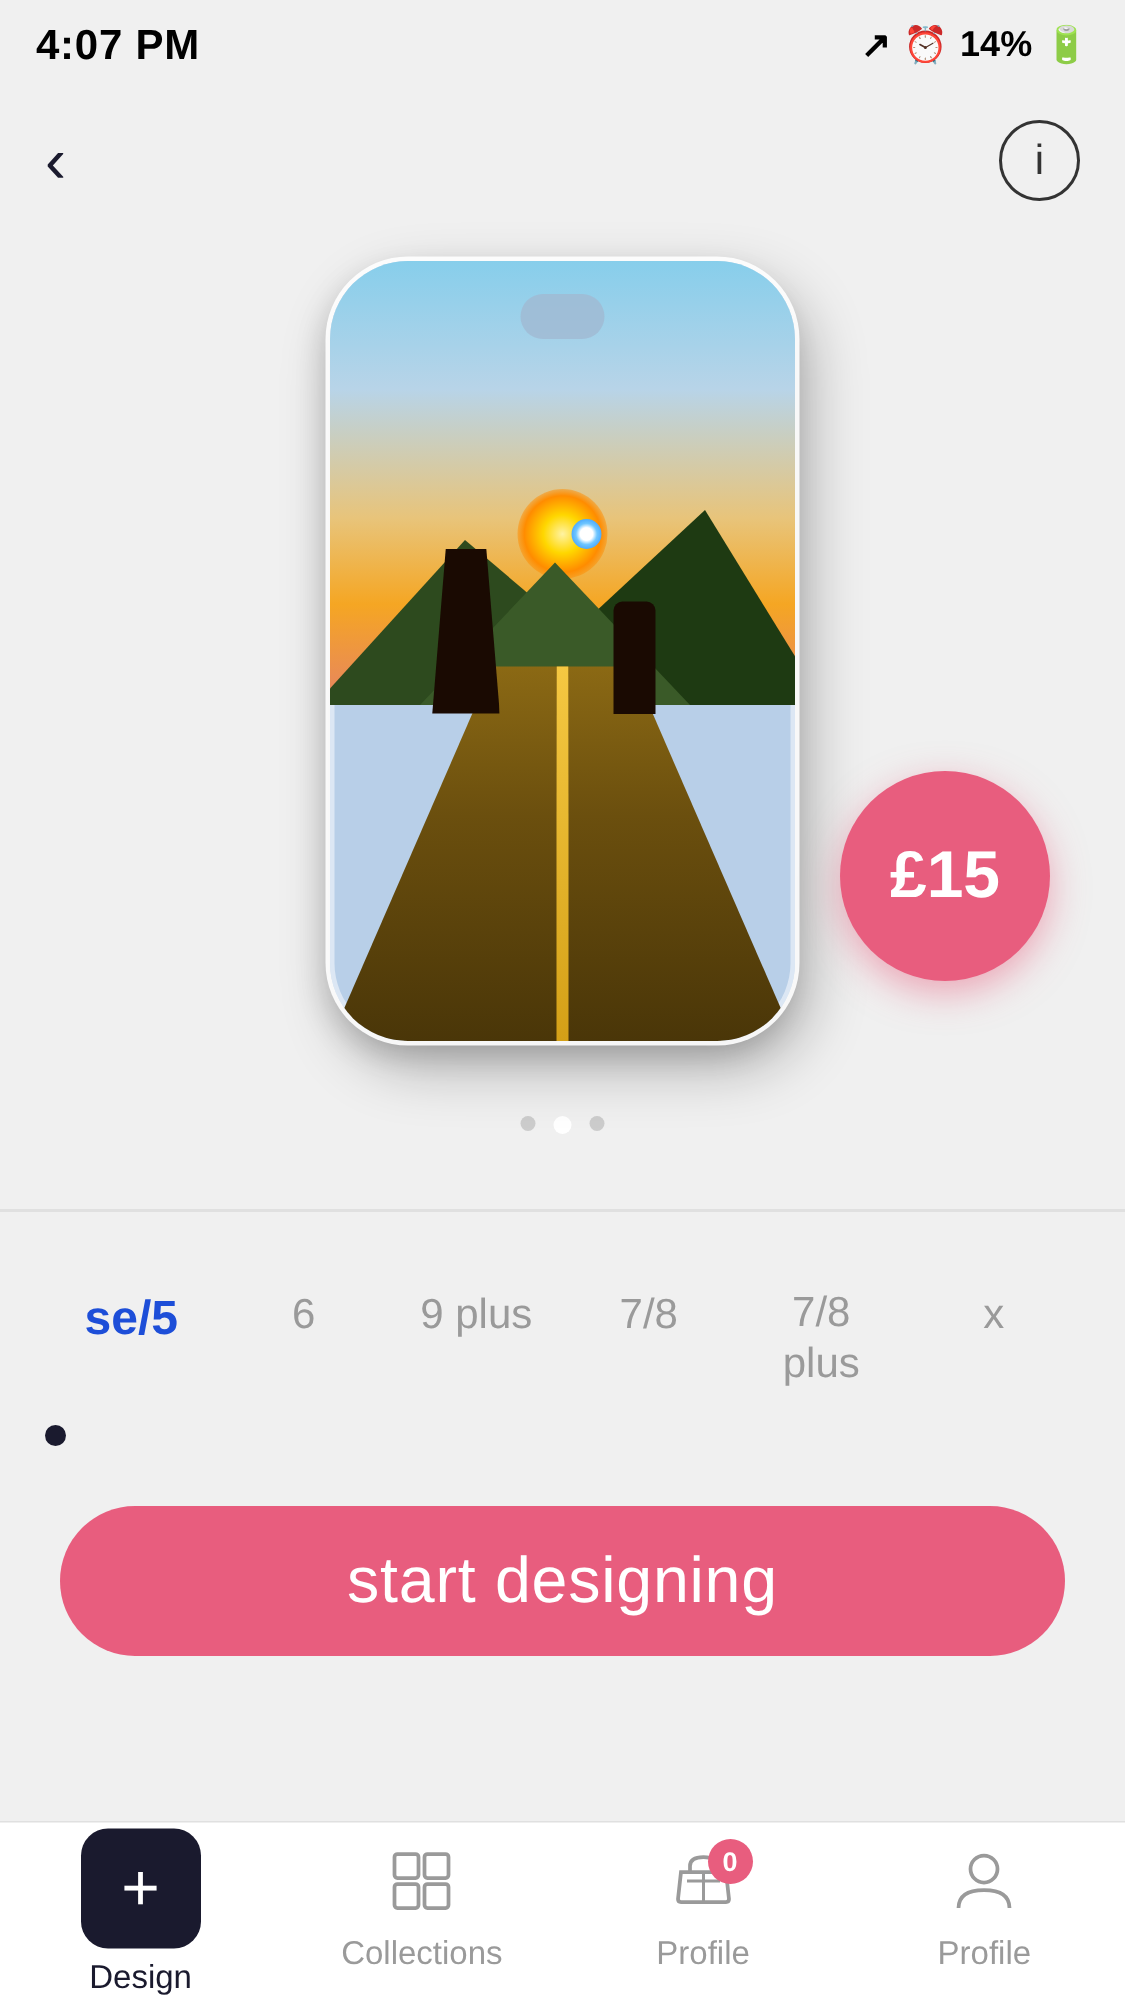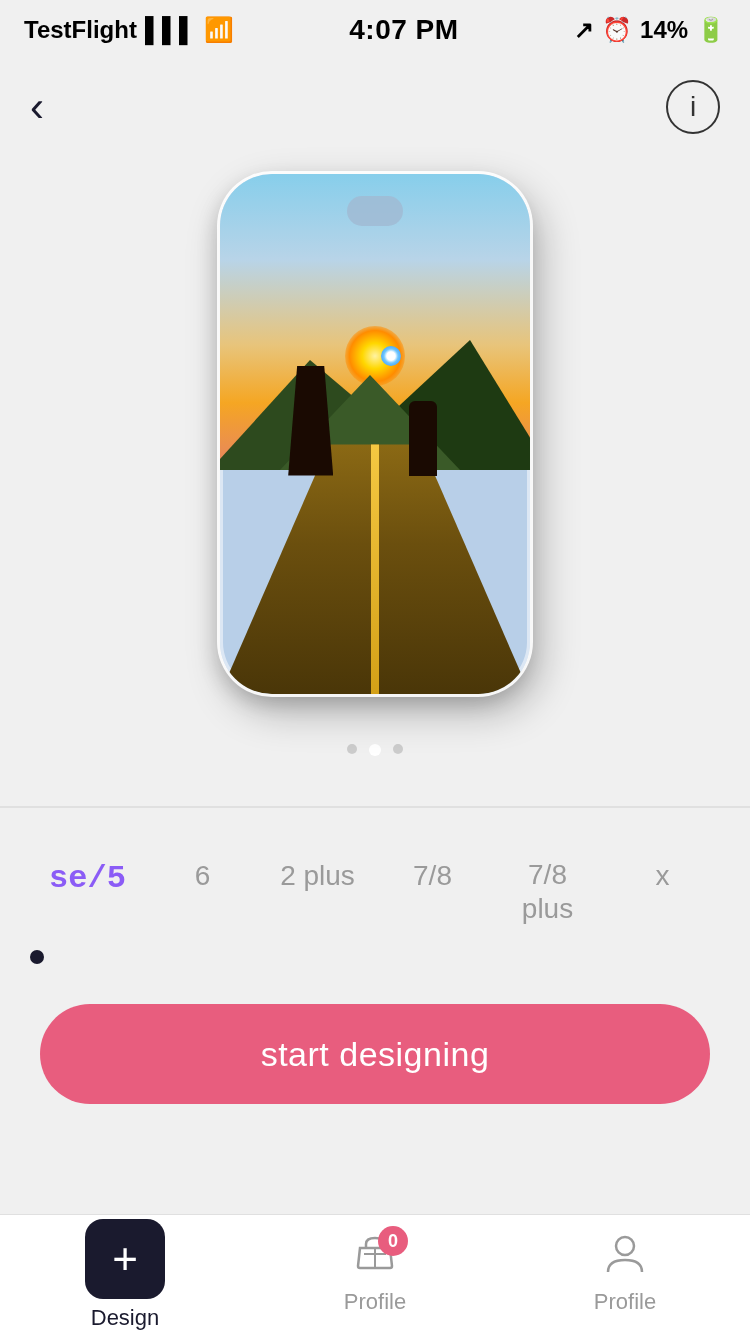--- a/index.html
+++ b/index.html
@@ -313,24 +313,23 @@
       min-width: 80px;
       text-align: center;
       font-size: 28px;
       color: #9a9a9a;
       cursor: pointer;
       padding: 10px 5px;
       line-height: 1.3;
     }
 
     .model-option.selected {
-      color: #8b5cf6;
+      color: #1d4ed8;
       font-weight: 700;
       font-size: 32px;
-      font-family: Liberation Mono, monospace;
     }
 
     
     .selection-dot {
       padding: 15px 30px 10px;
     }
 
     .sel-dot {
       width: 14px;
       height: 14px;
@@ -343,21 +342,21 @@
       padding: 30px 40px 40px;
     }
 
     .start-btn {
       width: 100%;
       height: 100px;
       border-radius: 50px;
       background: #e85d7e;
       border: none;
       color: white;
-      font-size: 34px;
+      font-size: 43px;
       font-weight: 500;
       cursor: pointer;
       letter-spacing: 0.5px;
     }
 
     
     .tab-bar {
       position: fixed;
       bottom: 0;
       left: 0;
@@ -440,25 +439,20 @@
       width: 20px;
       height: 20px;
       background: radial-gradient(circle, #fff 30%, #6EC6FF 50%, #4FACFE 70%, transparent 100%);
       border-radius: 50%;
     }
   </style>
 </head>
 <body>
 
 <div class="status-bar">
-  <div class="status-bar-left">
-    <span>TestFlight</span>
-    <span>▌▌▌</span>
-    <span>📶</span>
-  </div>
   <div class="status-bar-center">4:07 PM</div>
   <div class="status-bar-right">
     <span>↗</span>
     <span>⏰</span>
     <span>14%</span>
     <span>🔋</span>
   </div>
 </div>
 
 <div class="top-nav">
@@ -489,34 +483,35 @@
 
           <div class="figures">
             <div class="figure-left"></div>
             <div class="figure-right"></div>
           </div>
         </div>
       </div>
     </div>
   </div>
 
+  <div class="price-badge">£15</div>
 </div>
 
 <div class="dots-indicator">
   <div class="dot"></div>
   <div class="dot active"></div>
   <div class="dot"></div>
 </div>
 
 <div class="divider"></div>
 
 <div class="model-selector">
   <div class="model-option selected">se/5</div>
   <div class="model-option">6</div>
-  <div class="model-option">2 plus</div>
+  <div class="model-option">9 plus</div>
   <div class="model-option">7/8</div>
   <div class="model-option" style="line-height:1.2;">7/8<br>plus</div>
   <div class="model-option">x</div>
 </div>
 
 <div class="selection-dot">
   <div class="sel-dot"></div>
 </div>
 
 <div class="cta-section">
@@ -525,20 +520,31 @@
 
 <div class="tab-spacer"></div>
 
 <div class="tab-bar">
 
   <div class="tab-item active">
     <div class="tab-design-btn">+</div>
     <span class="tab-label">Design</span>
   </div>
 
+  <div class="tab-item">
+    <div class="tab-icon">
+      <svg width="40" height="40" viewBox="0 0 40 40" fill="none" xmlns="http://www.w3.org/2000/svg">
+        <rect x="2" y="2" width="16" height="16" rx="2" stroke="#9a9a9a" stroke-width="2.5" fill="none"></rect>
+        <rect x="22" y="2" width="16" height="16" rx="2" stroke="#9a9a9a" stroke-width="2.5" fill="none"></rect>
+        <rect x="2" y="22" width="16" height="16" rx="2" stroke="#9a9a9a" stroke-width="2.5" fill="none"></rect>
+        <rect x="22" y="22" width="16" height="16" rx="2" stroke="#9a9a9a" stroke-width="2.5" fill="none"></rect>
+      </svg>
+    </div>
+    <span class="tab-label">Collections</span>
+  </div>
 
   <div class="tab-item">
     <div class="basket-icon-wrap">
       <div class="tab-icon">
         <svg width="42" height="40" viewBox="0 0 42 40" fill="none">
           <path d="M6 14 L4 32 Q4 34 6 34 L36 34 Q38 34 38 32 L36 14 Z" stroke="#9a9a9a" stroke-width="2.5" fill="none"></path>
           <path d="M12 14 L12 10 Q12 4 21 4 Q30 4 30 10 L30 14" stroke="#9a9a9a" stroke-width="2.5" fill="none"></path>
           <line x1="10" y1="20" x2="32" y2="20" stroke="#9a9a9a" stroke-width="2"></line>
           <line x1="21" y1="14" x2="21" y2="34" stroke="#9a9a9a" stroke-width="2"></line>
         </svg>

